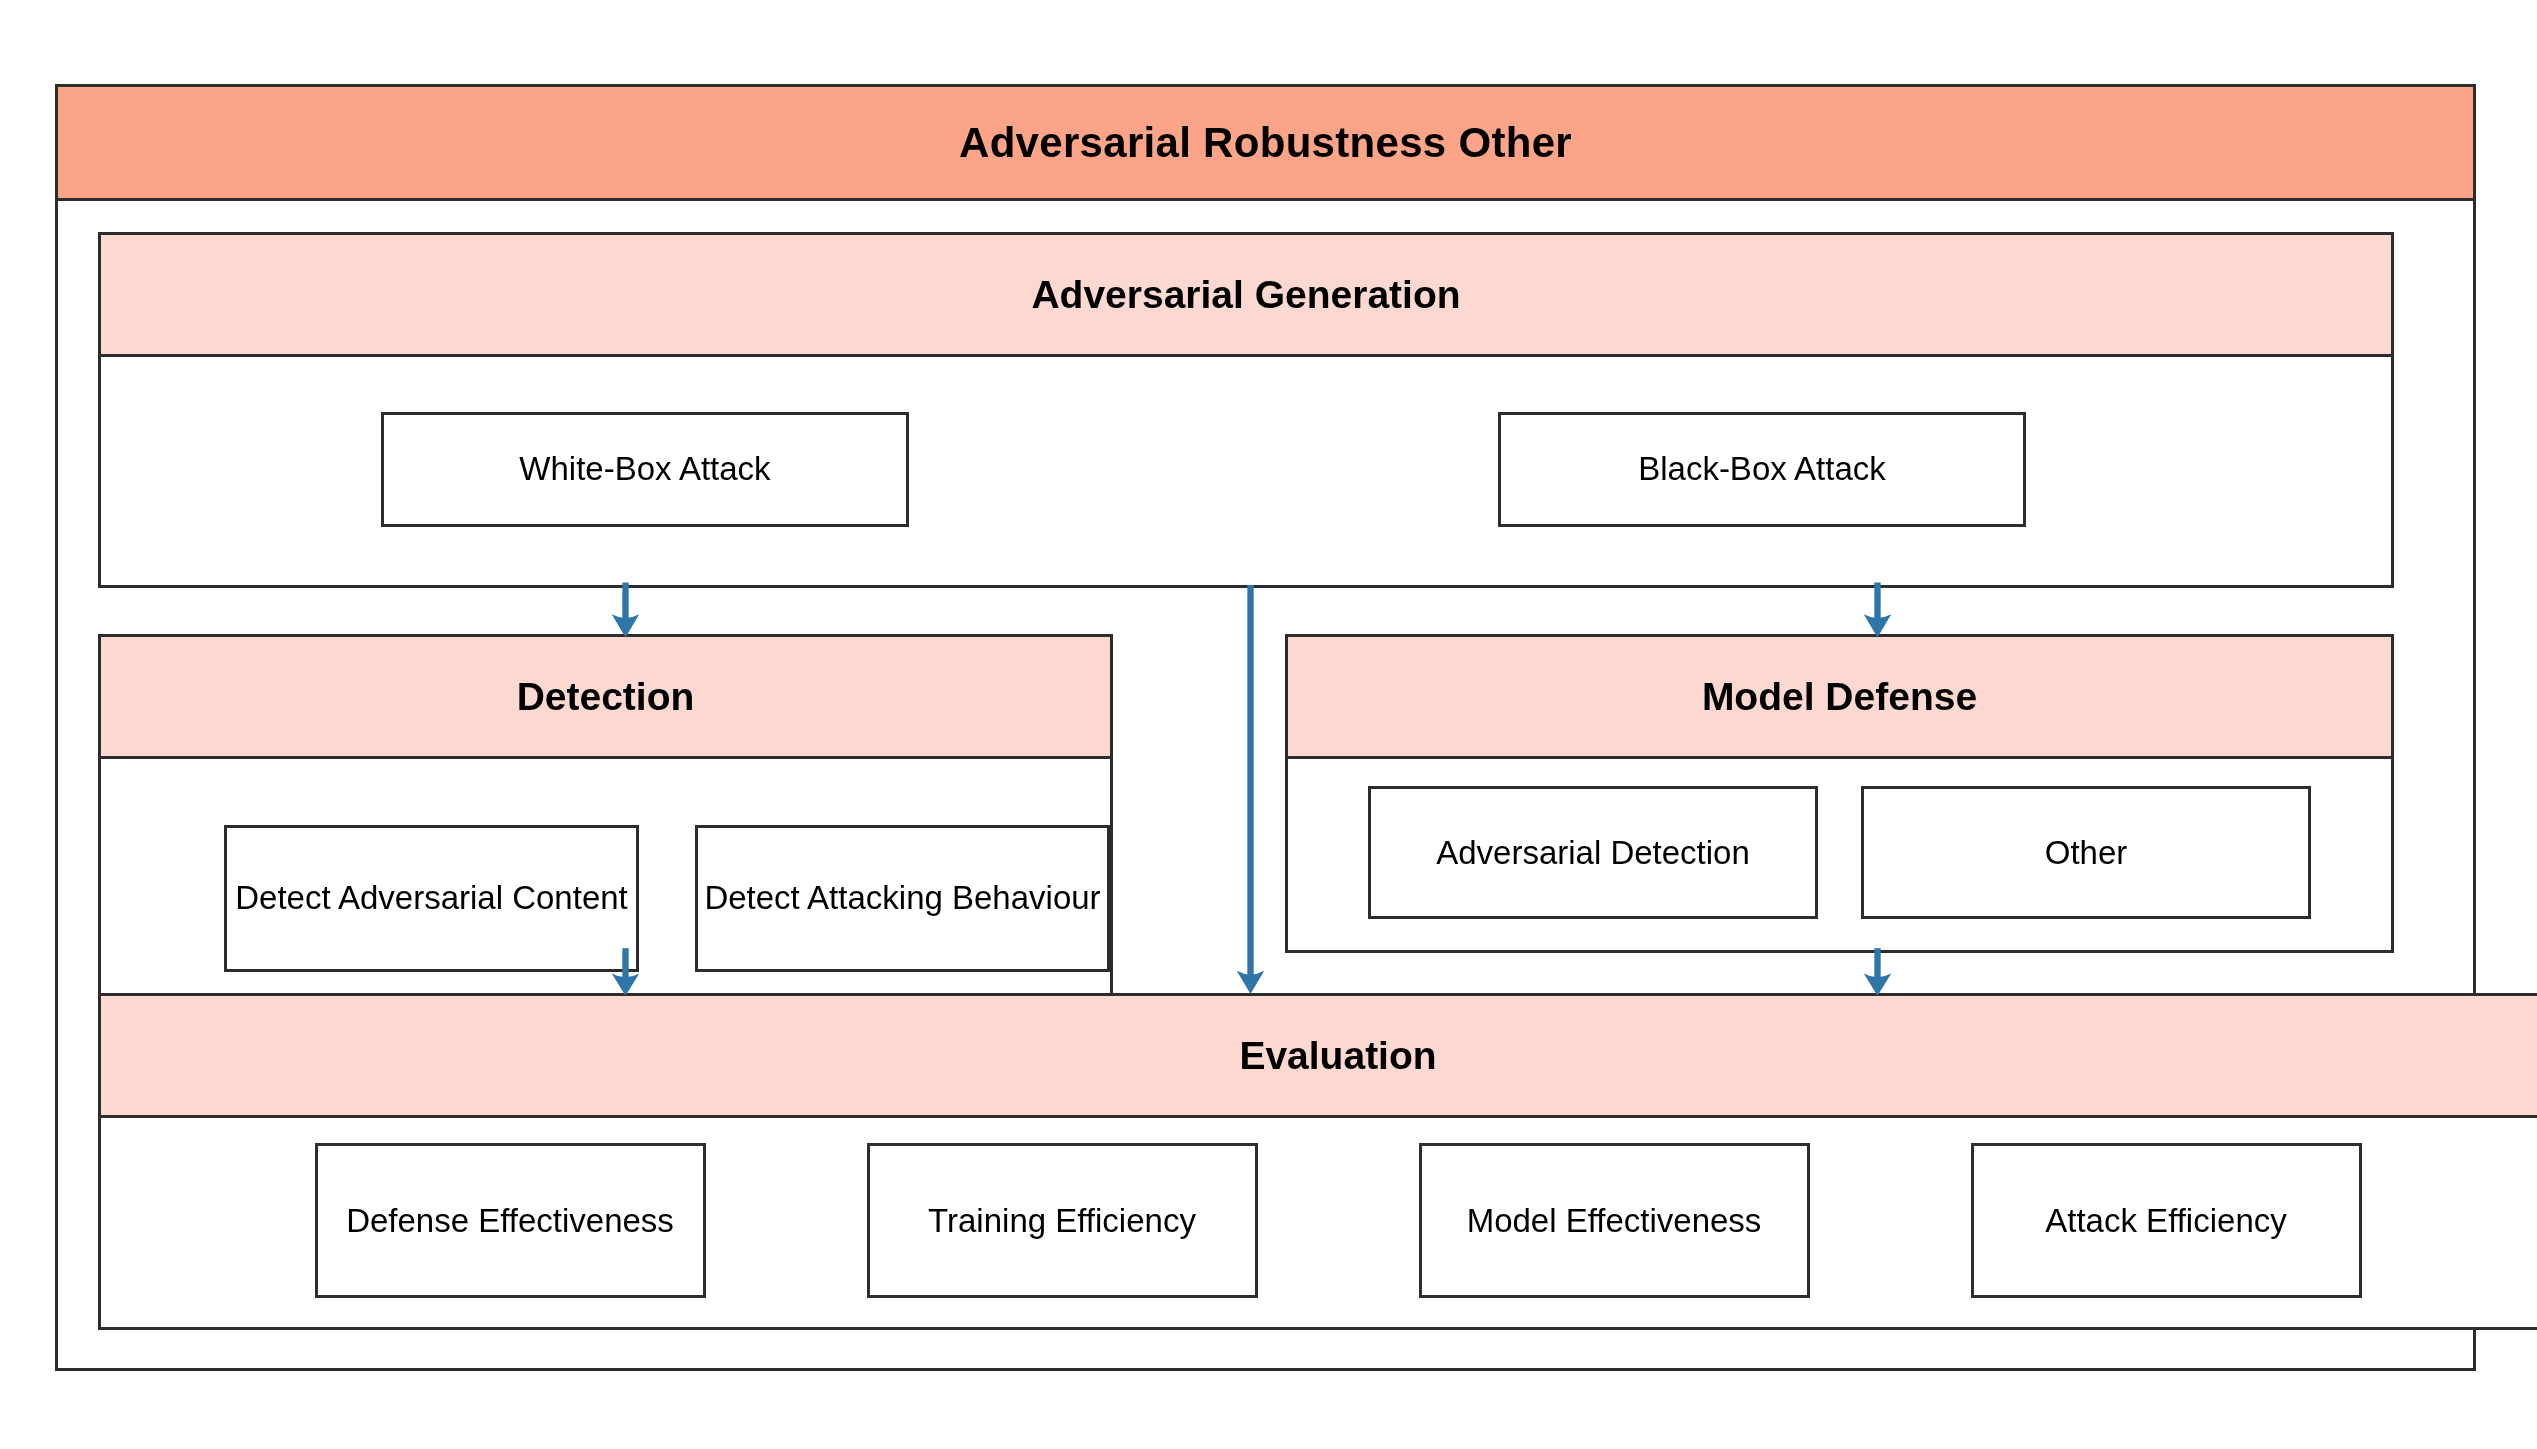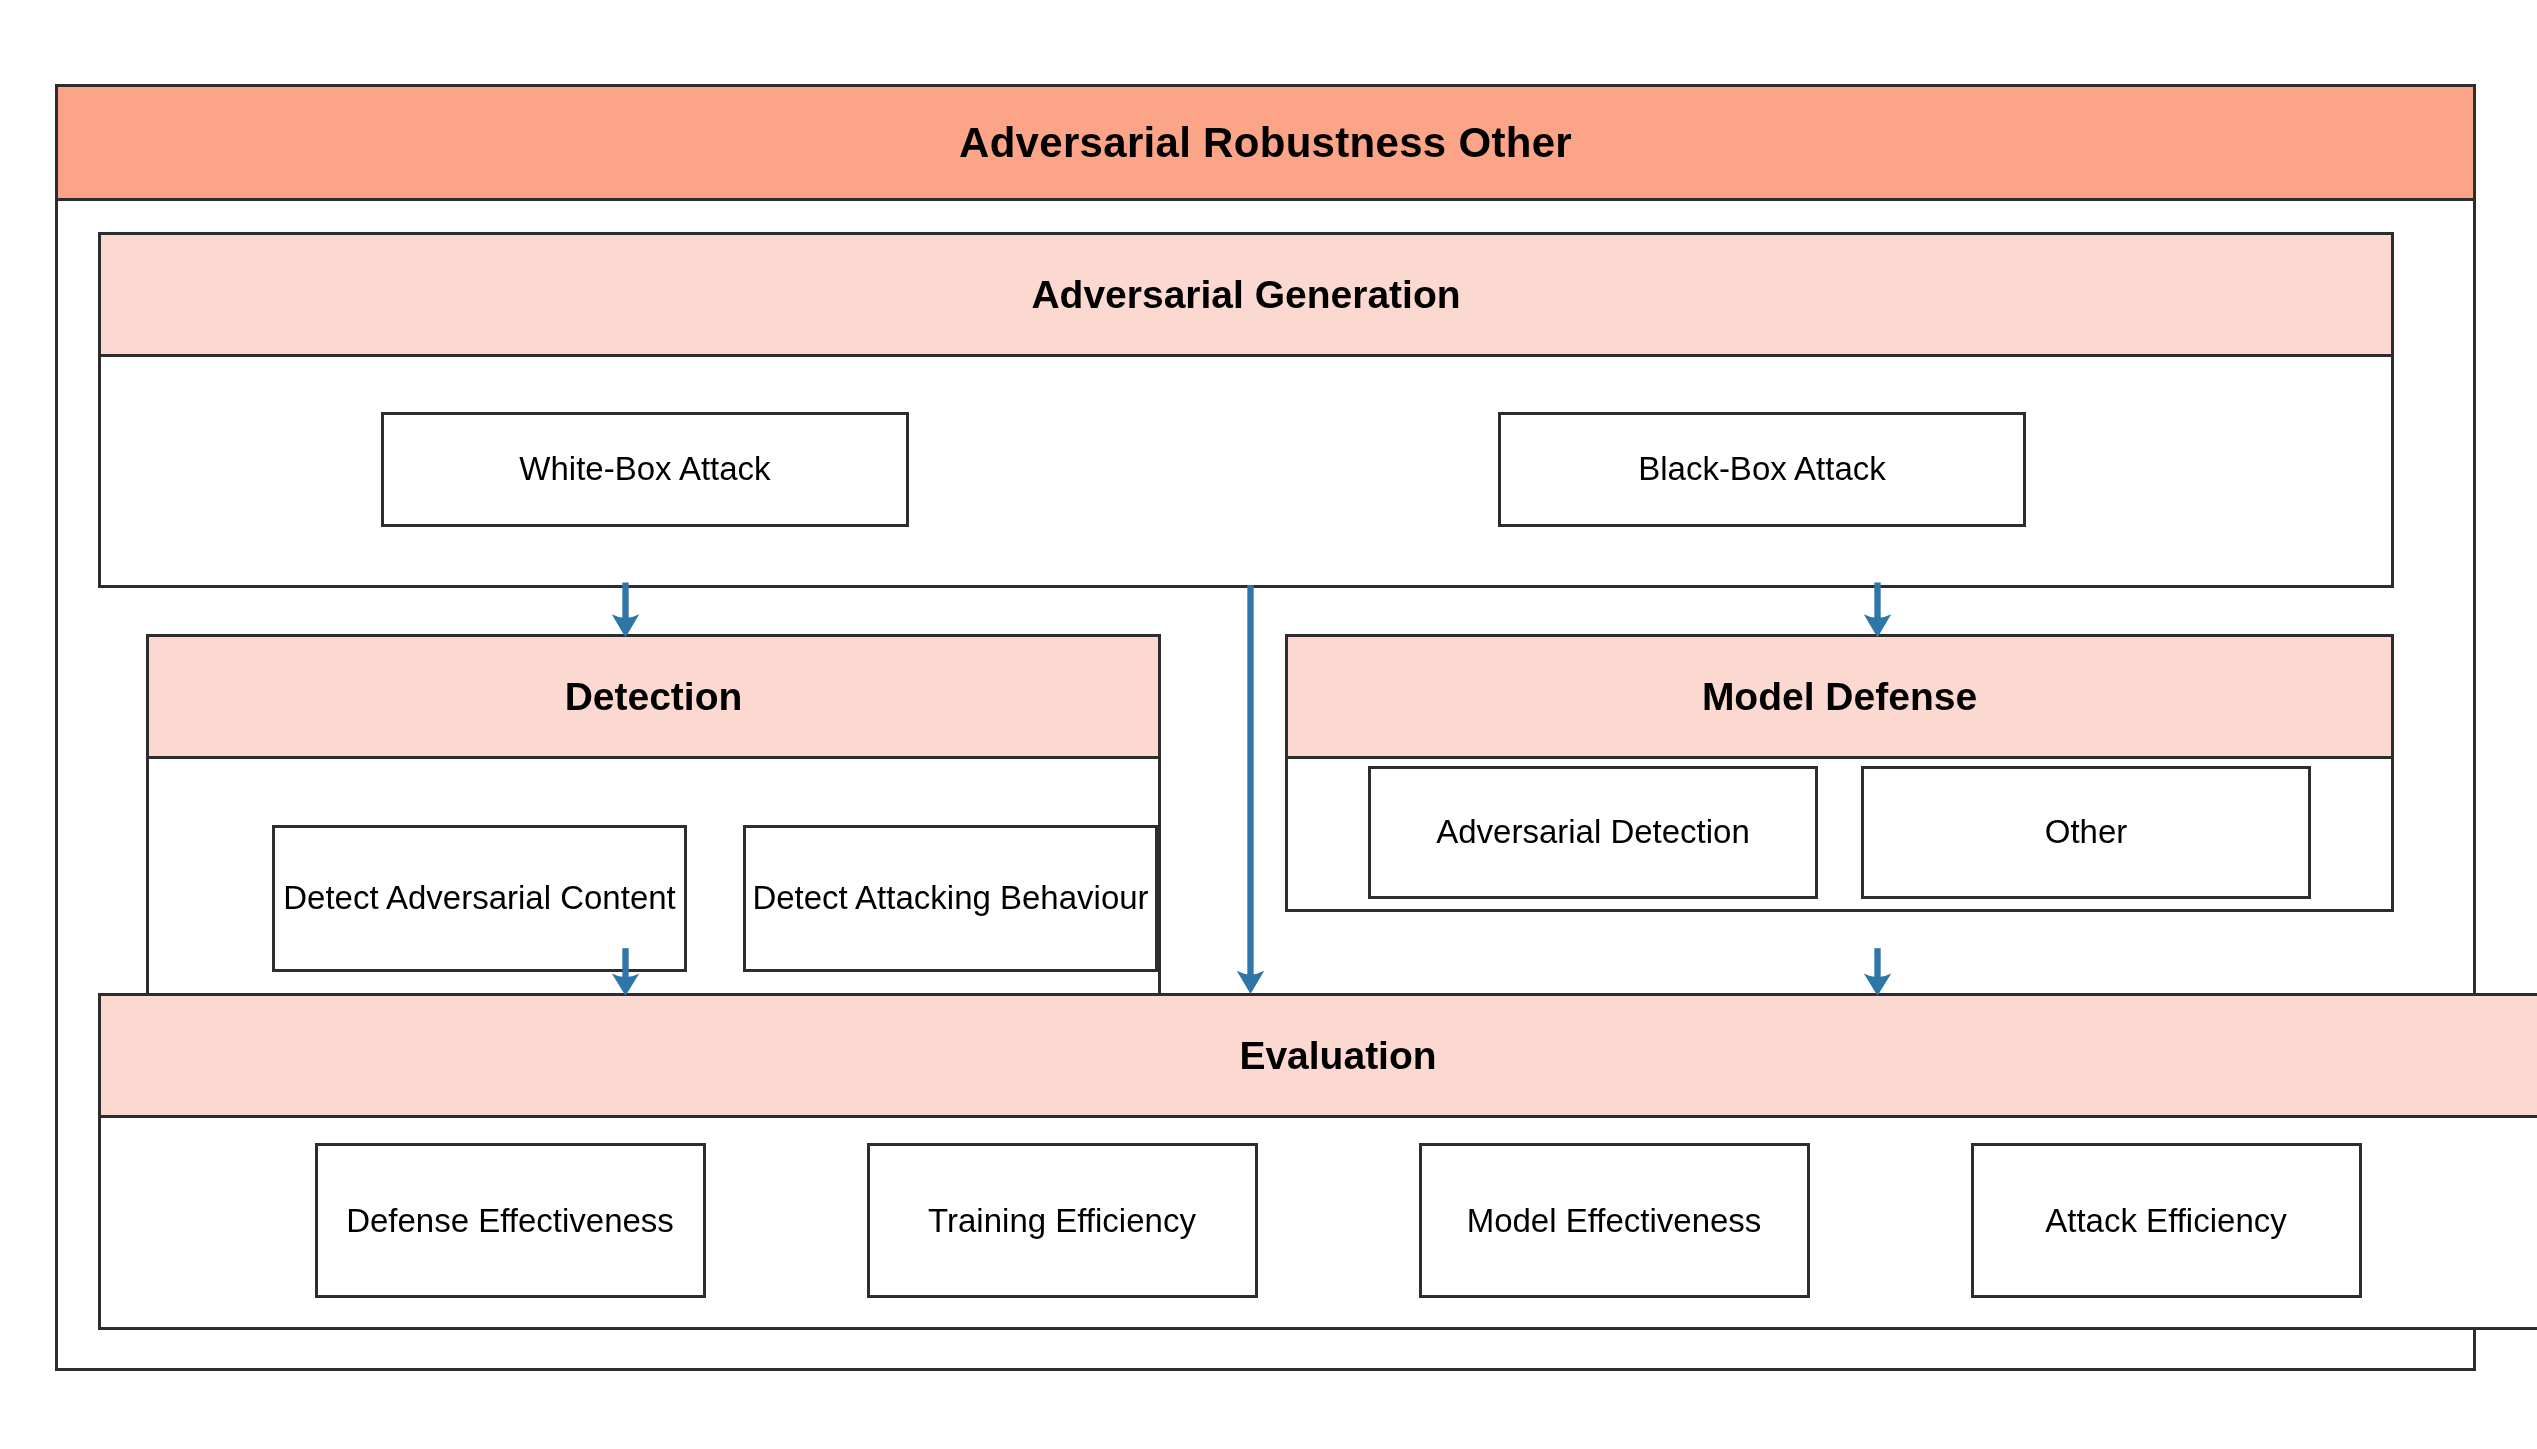--- a/index.html
+++ b/index.html
@@ -102,31 +102,31 @@
         <span class="txt">Adversarial Generation</span>
       </div>
       <div class="panel-body" id="gen-body">
         <div class="sp-a"></div>
         <div class="leaf">White-Box Attack</div>
         <div class="sp-b"></div>
         <div class="leaf">Black-Box Attack</div>
       </div>
     </div>
 
-    <div class="panel" style="left:40px; top:547px; width:1015px; height:410px;margin-left:48px;">
+    <div class="panel" style="left:40px; top:547px; width:1015px; height:410px;">
       <div class="panel-header">
         <span class="txt">Detection</span>
       </div>
       <div class="panel-body" id="det-body">
         <div class="leaf">Detect Adversarial Content</div>
         <div class="leaf">Detect Attacking Behaviour</div>
       </div>
     </div>
 
-    <div class="panel" style="left:1227px; top:547px; width:1109px; height:278px;">
+    <div class="panel" style="left:1227px; top:547px; width:1109px; height:319px;">
       <div class="panel-header">
         <span class="txt">Model Defense</span>
       </div>
       <div class="panel-body" id="def-body">
         <div class="leaf">Adversarial Detection</div>
         <div class="leaf">Other</div>
       </div>
     </div>
 
     <div class="panel" style="left:40px; top:906px; width:2480px; height:337px;">

